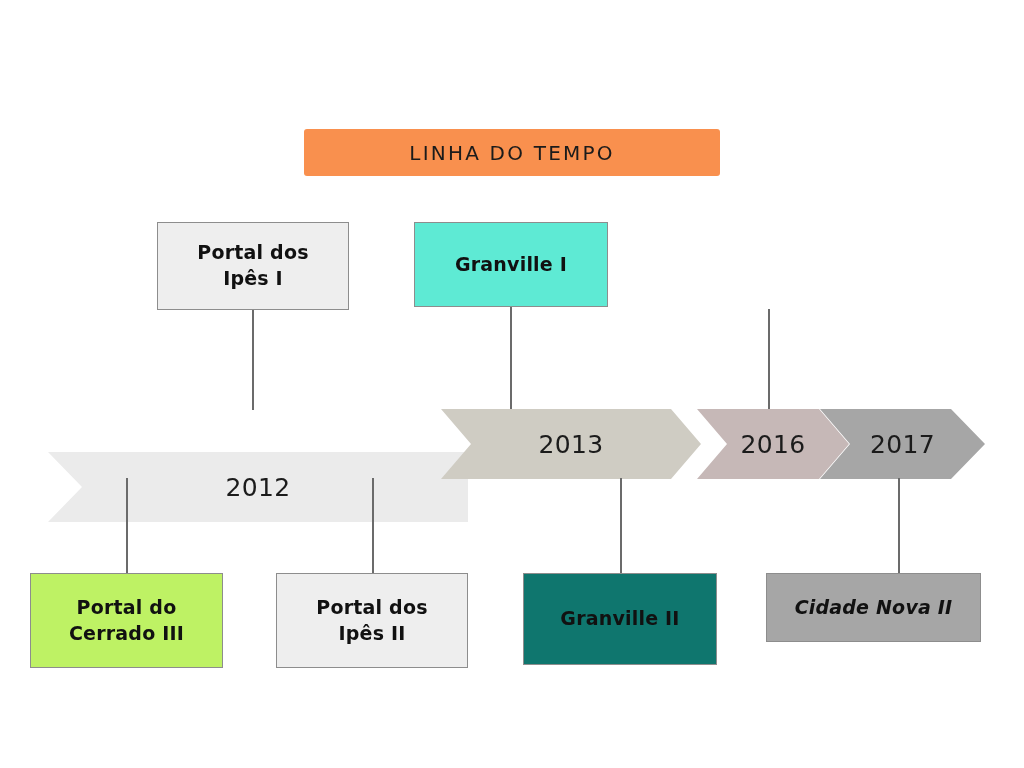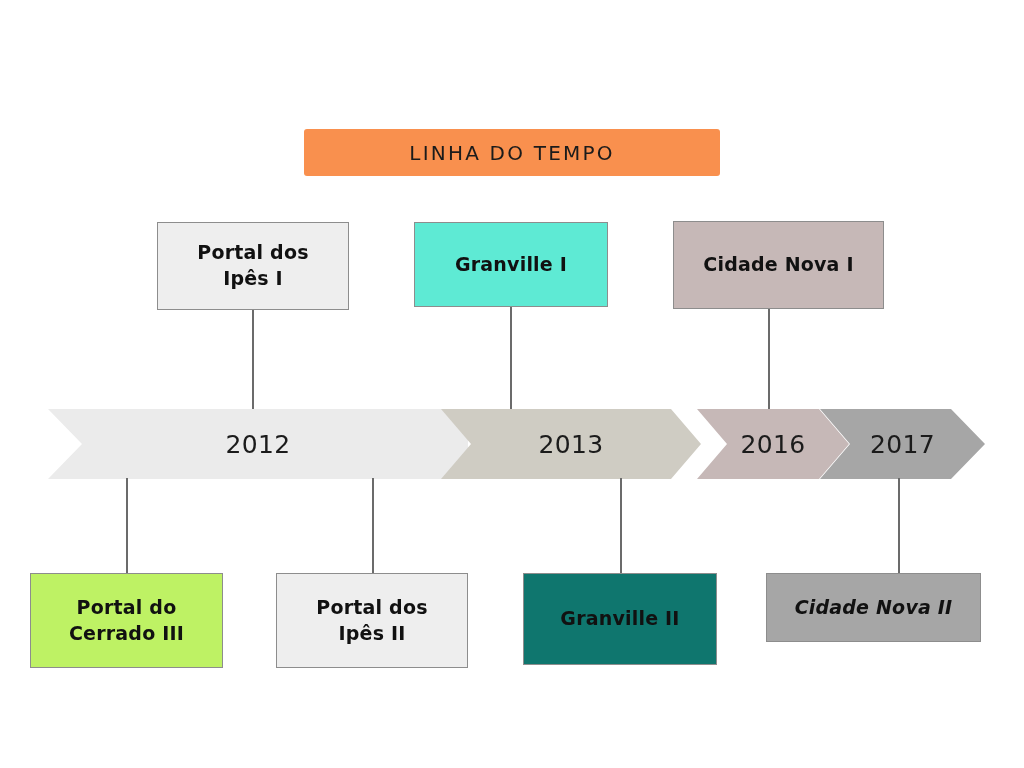--- a/index.html
+++ b/index.html
@@ -84,20 +84,21 @@
   .chev {
     position: absolute;
     top: 0;
     height: 70px;
     display: flex;
     align-items: center;
     justify-content: center;
   }
   .chev-first {
     clip-path: polygon(0 0, 100% 0, 100% 50%, 100% 100%, 0 100%, 34px 50%);
+    margin-top: 43px;
   }
   .chev-mid {
     clip-path: polygon(0 0, calc(100% - 30px) 0, 100% 50%, calc(100% - 30px) 100%, 0 100%, 30px 50%);
   }
   .chev-last {
     clip-path: polygon(0 0, calc(100% - 34px) 0, 100% 50%, calc(100% - 34px) 100%, 0 100%, 30px 50%);
   }
   .chev-year {
     font-family: "DejaVu Sans", "Liberation Sans", sans-serif;
     font-size: 25px;
@@ -117,23 +118,20 @@
 
   <div class="event-box" style="left:157px; top:222px; width:192px; height:88px; background:#eeeeee;">
     <span class="event-label">Portal dos
 Ipês I</span>
   </div>
 
   <div class="event-box" style="left:414px; top:222px; width:194px; height:85px; background:#5eead4;">
     <span class="event-label">Granville I</span>
   </div>
 
-  <div class="event-box" style="left:673px; top:221px; width:211px; height:88px; background:#c6b8b7;">
-    <span class="event-label">Cidade Nova I</span>
-  </div>
 
   <div class="connector" style="left:252px; top:310px; height:100px;"></div>
   <div class="connector" style="left:510px; top:307px; height:103px;"></div>
   <div class="connector" style="left:768px; top:309px; height:101px;"></div>
 
   <div class="band">
     <div class="chev chev-first" style="left:48px; width:420px; background:#ebebeb;">
       <span class="chev-year">2012</span>
     </div>
     <div class="chev chev-mid" style="left:441px; width:260px; background:#cfccc3;">

